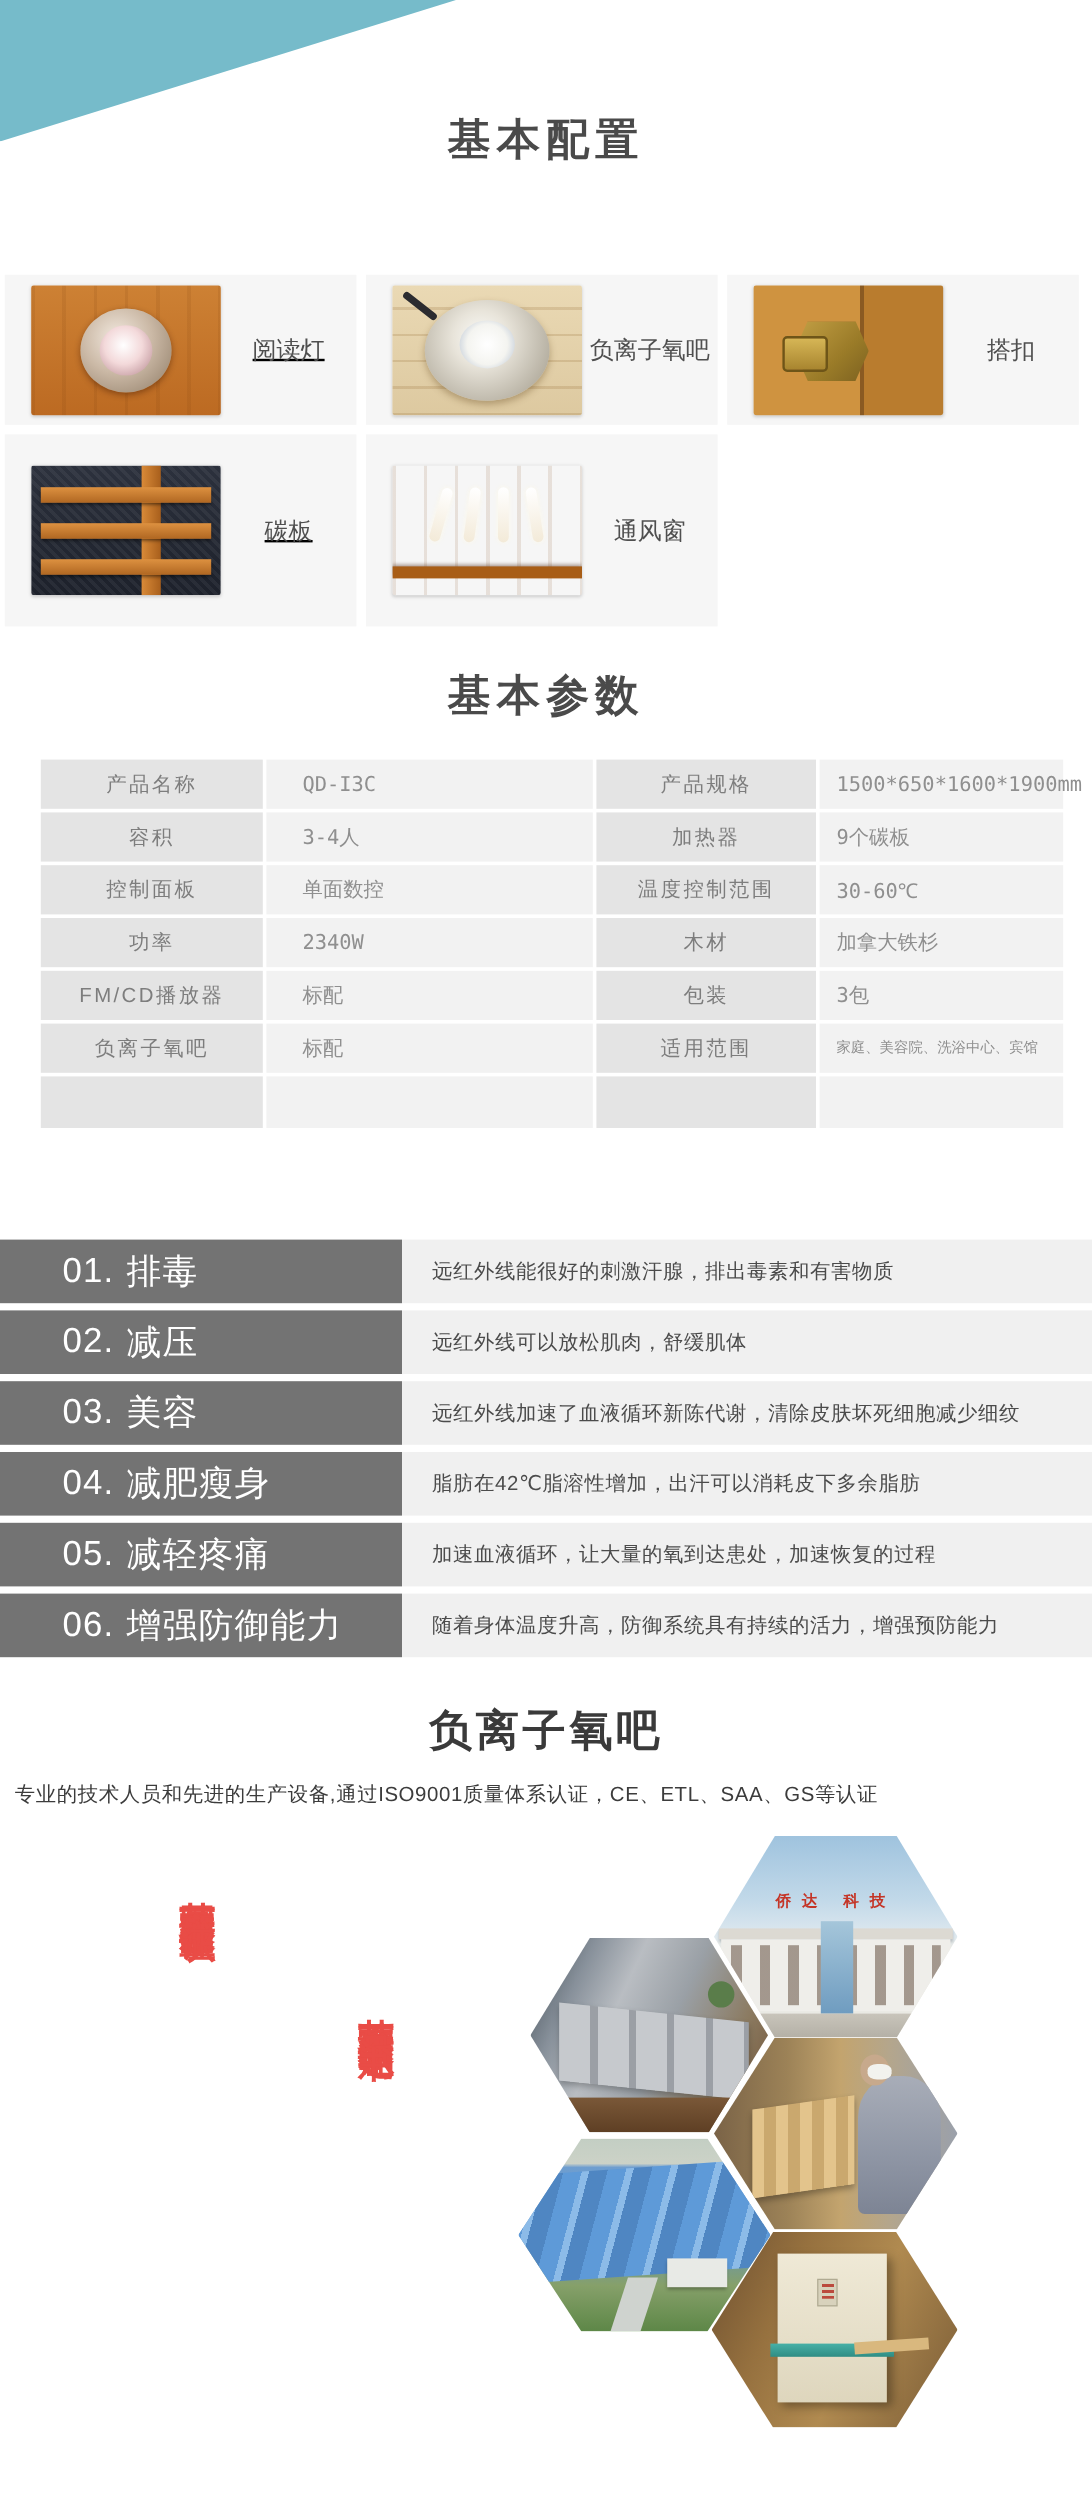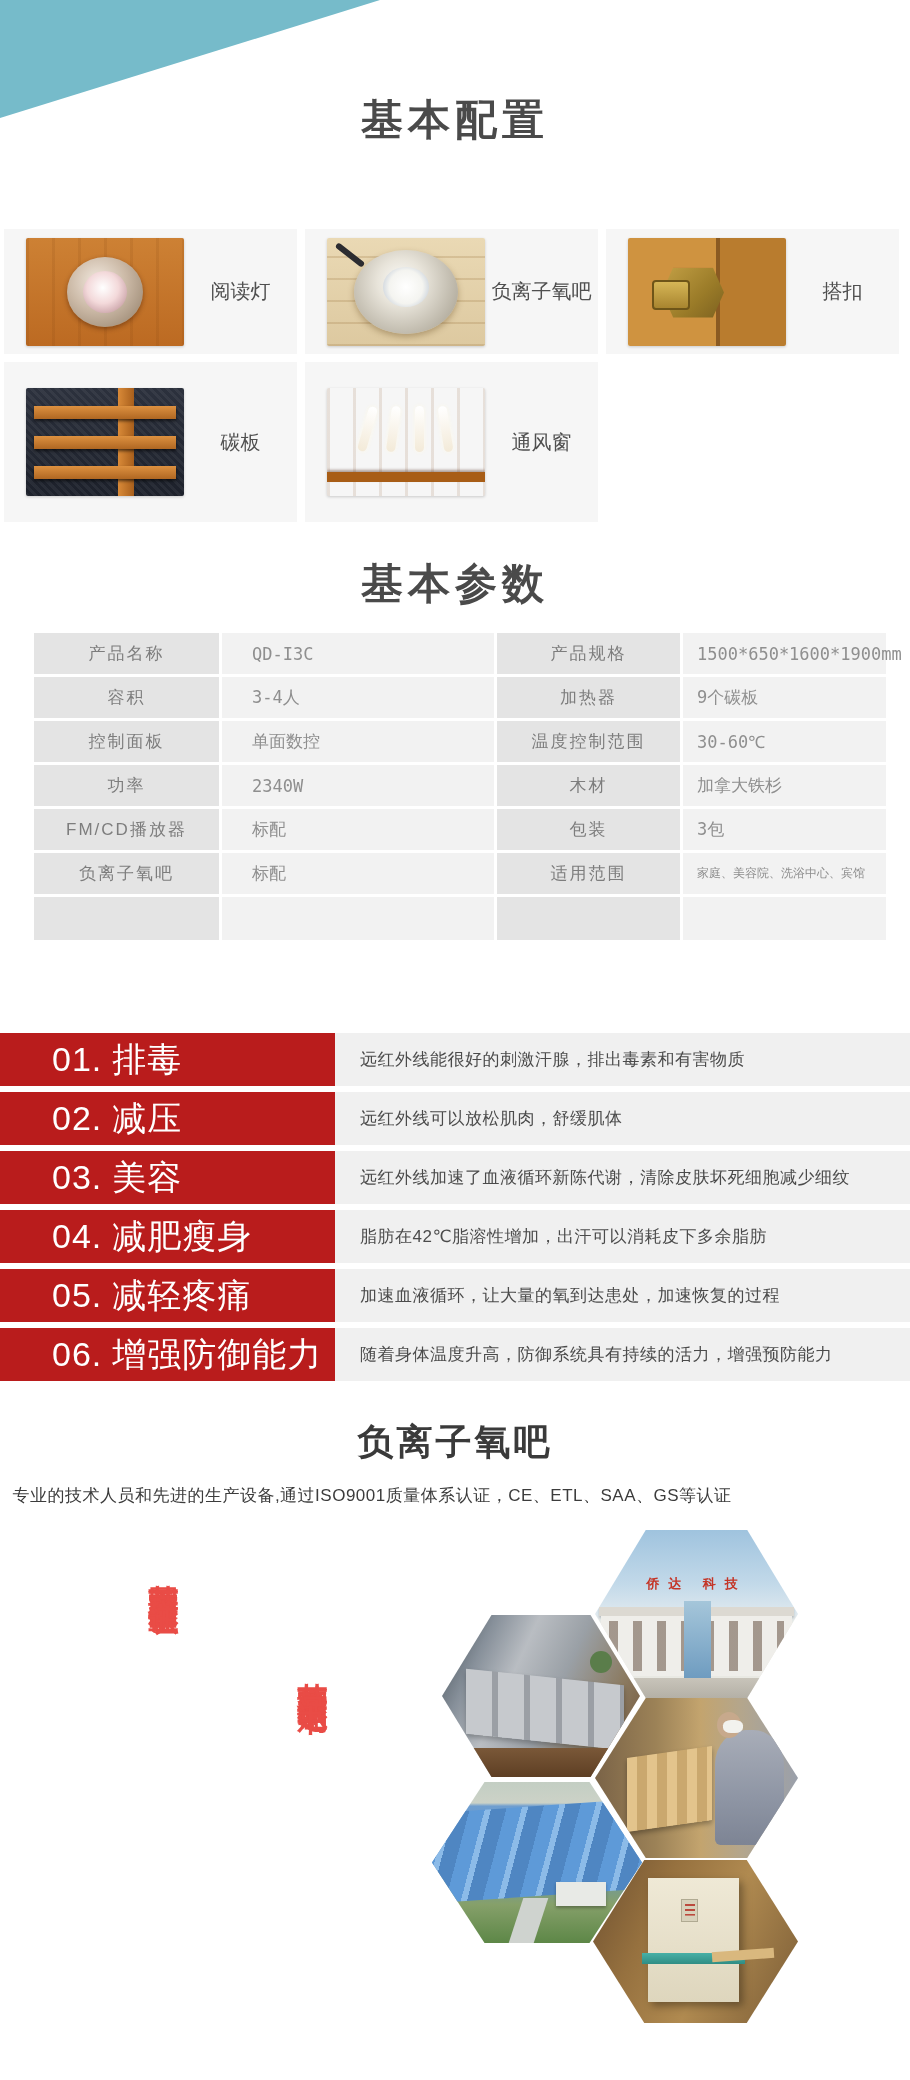--- a/index.html
+++ b/index.html
@@ -10,38 +10,38 @@
   }
   
   .tri {
     position:absolute; left:0; top:0; width:380px; height:118px;
     background:#76bbca;
     clip-path:polygon(0 0,100% 0,0 100%);
   }
   
   .sec-title {
     position:absolute; left:0; width:910px; text-align:center;
-    font-size:42px; font-weight:bold; color:#4a4a4a; letter-spacing:5px;
+    font-size:36px; font-weight:bold; color:#4a4a4a; letter-spacing:5px;
   }
   .t1 { top:92px; }
   .t2 { top:556px; }
   .t3 { top:960px; font-size:29px; color:#0c0c0c; letter-spacing:2px; }
   .t4 { top:1418px; font-size:36px; color:#3a3a3a; font-weight:900; letter-spacing:3px; }
   .subtitle {
     position:absolute; left:0; top:1484px; width:744px; text-align:center;
     font-size:17px; color:#3c3c3c; letter-spacing:.5px;
   }
   
   .feat-cell {
     position:absolute; width:293px; background:#f6f6f6;
     display:flex; align-items:center;
   }
   .r1 { top:229px; height:125px; }
   .r2 { top:362px; height:160px; }
-  .c1 { left:4px; } .c2 { left:305px; } .c3 { left:606px; }
+  .c1 { left:4px;text-decoration:underline; } .c2 { left:305px; } .c3 { left:606px; }
   .feat-label {
     flex:1; text-align:center; font-size:20px; color:#4f4f4f; white-space:nowrap;
   }
   .photo {
     position:relative; width:158px; height:108px; margin-left:22px;
     flex:0 0 auto; border-radius:2px; overflow:hidden;
     box-shadow:0 1px 3px rgba(0,0,0,.18);
   }
   
   .p-lamp { background:linear-gradient(180deg,#cd8134 0%,#bc6a22 100%); }
@@ -149,22 +149,22 @@
     background:#f2f2f2; color:#8f8f8f; padding-left:30px;
     font-family:"DejaVu Sans Mono","Liberation Mono",monospace;
   }
   .spec .td.rv { padding-left:14px; }
   .spec .small { font-size:12px; letter-spacing:0; }
   .spec .empty { height:43px; }
   
   .ben-row { position:absolute; left:0; width:910px; height:53px; }
   .ben-tag {
     position:absolute; left:0; top:0; width:335px; height:53px;
-    background:#b91c1c; color:#ffffff; display:flex; align-items:center;
-    padding-left:52px; box-sizing:border-box; font-size:34px; font-weight:400;
+    background:#737373; color:#ffffff; display:flex; align-items:center;
+    padding-left:52px; box-sizing:border-box; font-size:29px; font-weight:400;
     letter-spacing:1px; white-space:nowrap;
   }
   .ben-num { margin-right:10px; }
   .ben-desc {
     position:absolute; left:335px; top:0; right:0; height:53px;
     background:#f0f0f0; color:#4b4b4b; display:flex; align-items:center;
     padding-left:25px; font-size:17px; letter-spacing:.5px;
   }
   
   .honor {

